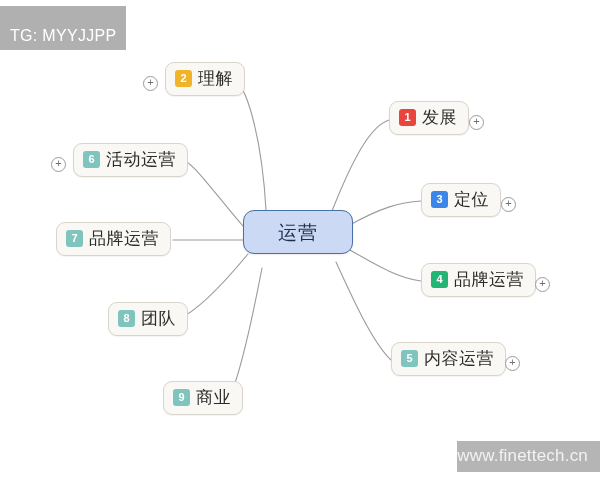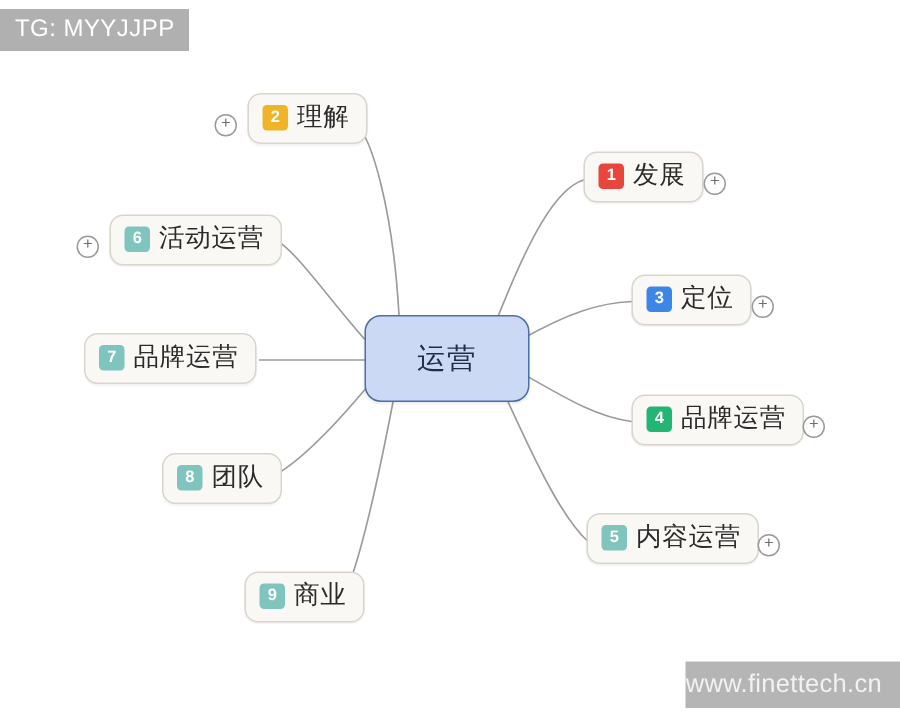--- a/index.html
+++ b/index.html
@@ -91,21 +91,21 @@
     font-size: 11px;
     line-height: 11px;
     text-align: center;
     font-family: "Liberation Sans", sans-serif;
   }
   
   #tg-badge {
     position: absolute;
     left: 0;
     top: 6px;
-    padding: 4px 10px 5px 10px;
+    padding: 20px 10px 5px 10px;
     background: #b0b0b0;
     color: #ffffff;
     font-size: 16px;
     line-height: 19px;
     letter-spacing: 0.3px;
     font-family: "Liberation Sans", sans-serif;
   }
   #watermark {
     position: absolute;
     right: 0;
@@ -129,21 +129,21 @@
       <path d="M 266 210 C 262 140 248 92 237 82" fill="none" stroke="#9b9b9b" stroke-width="1.1" stroke-linecap="round"></path>
       <path d="M 348 226 C 380 208 400 202 421 201" fill="none" stroke="#9b9b9b" stroke-width="1.1" stroke-linecap="round"></path>
       <path d="M 350 250 C 378 266 398 278 421 281" fill="none" stroke="#9b9b9b" stroke-width="1.1" stroke-linecap="round"></path>
       <path d="M 336 262 C 356 306 374 344 391 360" fill="none" stroke="#9b9b9b" stroke-width="1.1" stroke-linecap="round"></path>
       <path d="M 243 226 C 220 200 196 166 185 161" fill="none" stroke="#9b9b9b" stroke-width="1.1" stroke-linecap="round"></path>
       <path d="M 243 240 C 214 240 190 240 173 240" fill="none" stroke="#9b9b9b" stroke-width="1.1" stroke-linecap="round"></path>
       <path d="M 248 254 C 220 288 196 312 177 320" fill="none" stroke="#9b9b9b" stroke-width="1.1" stroke-linecap="round"></path>
       <path d="M 262 268 C 252 320 240 372 231 394" fill="none" stroke="#9b9b9b" stroke-width="1.1" stroke-linecap="round"></path>
     </svg>
 
-  <div id="root-node" style="left: 243px; top: 210px; width: 110px; height: 58px; background: rgb(204, 217, 245); border-color: rgb(74, 111, 165);">
+  <div id="root-node" style="left: 243px; top: 210px; width: 110px; height: 44px; background: rgb(204, 217, 245); border-color: rgb(74, 111, 165);">
     <span class="node-label">运营</span>
   </div>
 
   <div id="nodes-layer">
       <div class="node" style="left: 389px; top: 101px; background: rgb(250, 248, 244); border-color: rgb(217, 212, 204);">
         <span class="badge" style="background: rgb(232, 69, 60);">1</span>
         <span class="node-label">发展</span>
       </div>
       <div class="expander" style="left: 469px; top: 115px;">+</div>
       <div class="node" style="left: 165px; top: 62px; background: rgb(250, 248, 244); border-color: rgb(217, 212, 204);">

